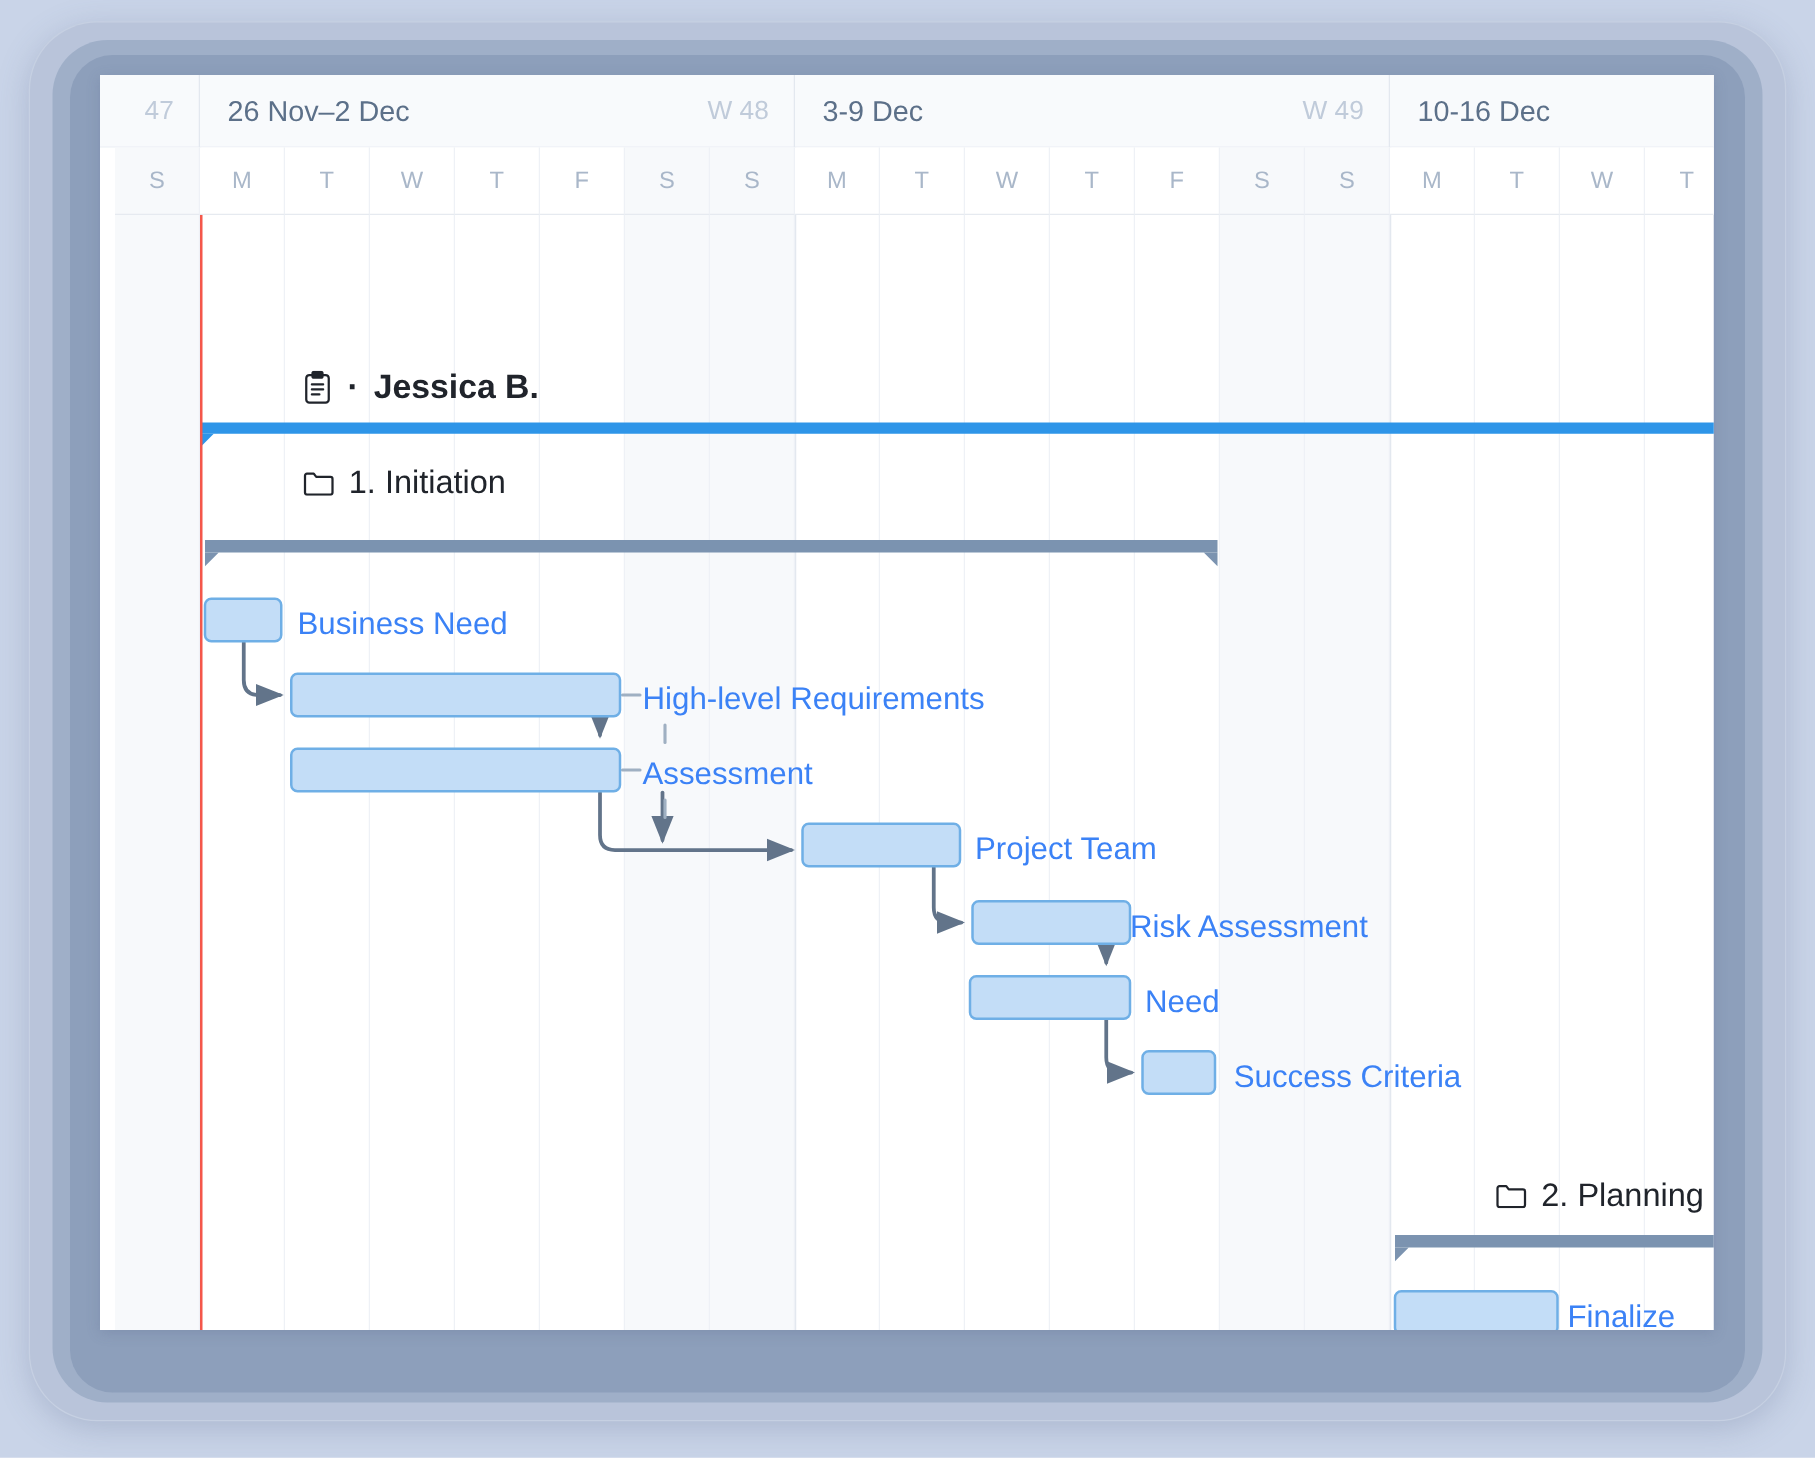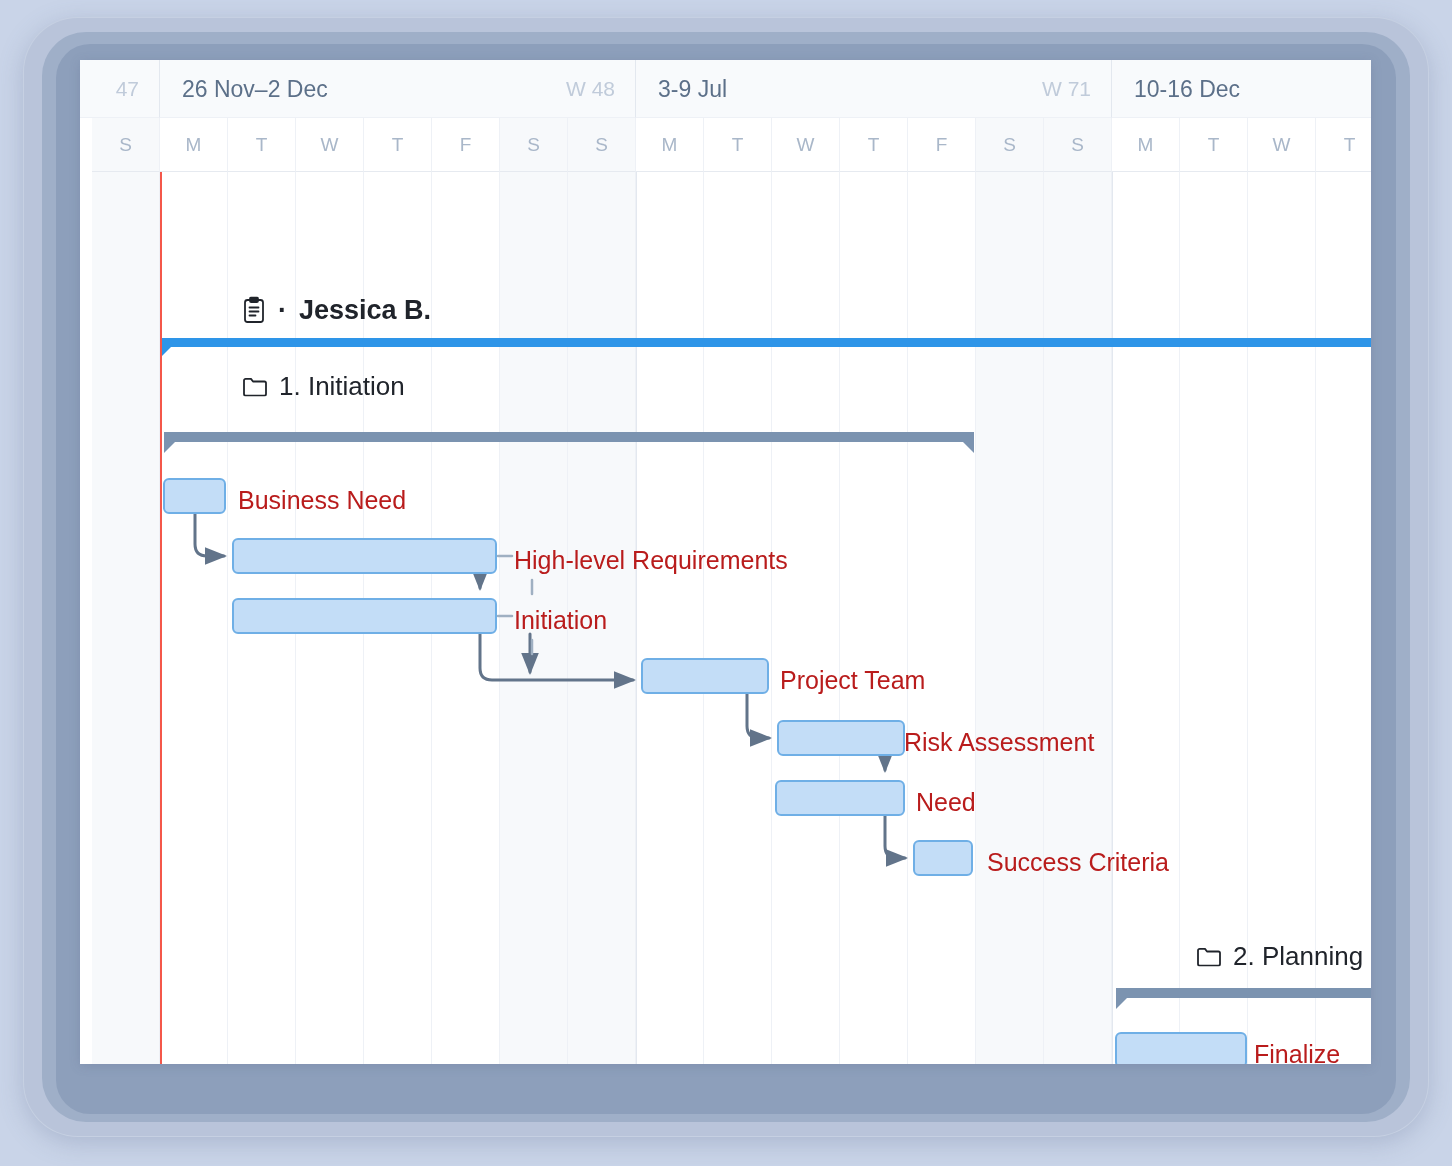--- a/index.html
+++ b/index.html
@@ -181,21 +181,21 @@
     height: 36px;
     background: #c3ddf7;
     border: 2px solid #6fafe6;
     border-radius: 6px;
     box-sizing: border-box;
     z-index: 4;
   }
   .task-label {
     position: absolute;
     font-size: 25px;
-    color: #b91c1c;
+    color: #3b82f6;
     white-space: nowrap;
     z-index: 4;
   }
 
   
   #links {
     position: absolute;
     left: 0; top: 0;
     width: 1420px; height: 1004px;
     z-index: 2;
@@ -244,22 +244,22 @@
 
     <div id="week-header-layer">
         <div class="hdr-week-band" style="left: 56px; width: 80px;">
           <div class="hdr-week-num">47</div>
         </div>
         <div class="hdr-week-band" style="left: 136px; width: 476px;">
           <div class="hdr-week-label">26 Nov–2 Dec</div>
           <div class="hdr-week-num">W 48</div>
         </div>
         <div class="hdr-week-band" style="left: 612px; width: 476px;">
-          <div class="hdr-week-label">3-9 Jul</div>
-          <div class="hdr-week-num">W 71</div>
+          <div class="hdr-week-label">3-9 Dec</div>
+          <div class="hdr-week-num">W 49</div>
         </div>
         <div class="hdr-week-band" style="left: 1088px; width: 332px;">
           <div class="hdr-week-label">10-16 Dec</div>
         </div>
       </div>
     <div id="day-header-layer">
         <div class="hdr-day-cell weekend" style="left: 68px;">S</div>
         <div class="hdr-day-cell" style="left: 136px;">M</div>
         <div class="hdr-day-cell" style="left: 204px;">T</div>
         <div class="hdr-day-cell" style="left: 272px;">W</div>
@@ -332,21 +332,21 @@
         </div>
         <div class="group-bar" style="left: 140px; top: 372px; width: 810px;">
           <span class="cap-l"></span>
           <span class="cap-r"></span>
         </div>
         <div class="task-bar" style="left: 139px; top: 418px; width: 63px;"></div>
         <div class="task-label" style="left: 214px; top: 440px; transform: translateY(-50%);">Business Need</div>
         <div class="task-bar" style="left: 208px; top: 478px; width: 265px;"></div>
         <div class="task-label" style="left: 490px; top: 500px; transform: translateY(-50%);">High-level Requirements</div>
         <div class="task-bar" style="left: 208px; top: 538px; width: 265px;"></div>
-        <div class="task-label" style="left: 490px; top: 560px; transform: translateY(-50%);">Initiation</div>
+        <div class="task-label" style="left: 490px; top: 560px; transform: translateY(-50%);">Assessment</div>
         <div class="task-bar" style="left: 617px; top: 598px; width: 128px;"></div>
         <div class="task-label" style="left: 756px; top: 620px; transform: translateY(-50%);">Project Team</div>
         <div class="task-bar" style="left: 753px; top: 660px; width: 128px;"></div>
         <div class="task-label" style="left: 880px; top: 682px; transform: translateY(-50%);">Risk Assessment</div>
         <div class="task-bar" style="left: 751px; top: 720px; width: 130px;"></div>
         <div class="task-label" style="left: 892px; top: 742px; transform: translateY(-50%);">Need</div>
         <div class="task-bar" style="left: 889px; top: 780px; width: 60px;"></div>
         <div class="task-label" style="left: 963px; top: 802px; transform: translateY(-50%);">Success Criteria</div>
         <div class="group-row-title" style="left: 1172px; top: 896px; transform: translateY(-50%);">
           <span>

